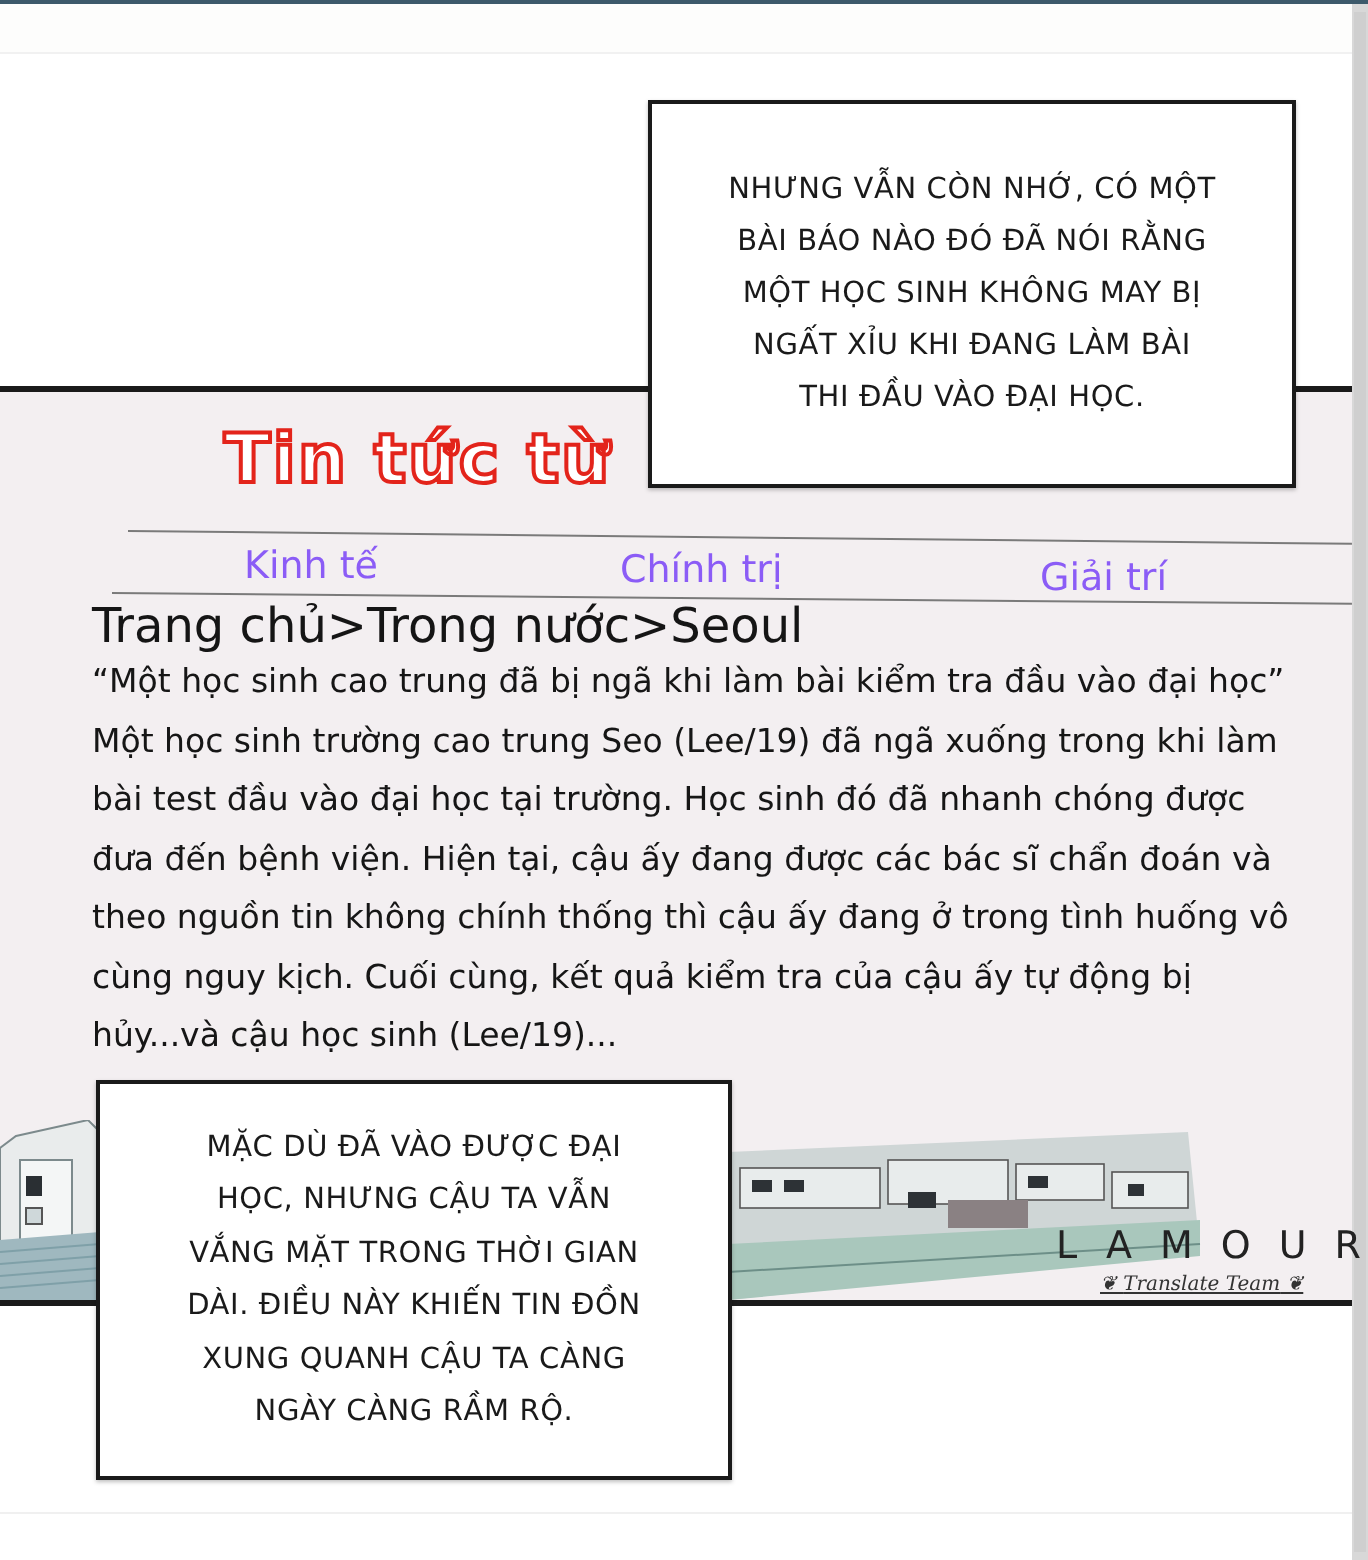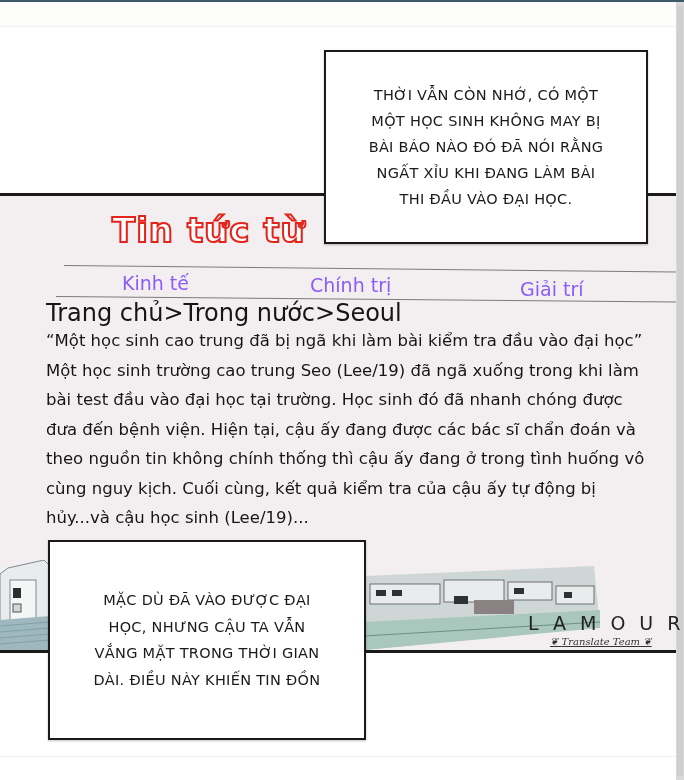--- a/index.html
+++ b/index.html
@@ -130,34 +130,36 @@
   <div>Một học sinh trường cao trung Seo (Lee/19) đã ngã xuống trong khi làm</div>
   <div>bài test đầu vào đại học tại trường. Học sinh đó đã nhanh chóng được</div>
   <div>đưa đến bệnh viện. Hiện tại, cậu ấy đang được các bác sĩ chẩn đoán và</div>
   <div>theo nguồn tin không chính thống thì cậu ấy đang ở trong tình huống vô</div>
   <div>cùng nguy kịch. Cuối cùng, kết quả kiểm tra của cậu ấy tự động bị</div>
   <div>hủy...và cậu học sinh (Lee/19)...</div>
 </div>
 
 <div class="bubble" style="left:324px;top:50px;width:320px;height:190px;">
   <div class="bubble-text">
-    <div>THỜI VẪN CÒN NHỚ, CÓ MỘT</div>
+    <div>NHƯNG VẪN CÒN NHỚ, CÓ MỘT</div>
+    <div>BÀI BÁO NÀO ĐÓ ĐÃ NÓI RẰNG</div>
     <div>MỘT HỌC SINH KHÔNG MAY BỊ</div>
-    <div>BÀI BÁO NÀO ĐÓ ĐÃ NÓI RẰNG</div>
     <div>NGẤT XỈU KHI ĐANG LÀM BÀI</div>
     <div>THI ĐẦU VÀO ĐẠI HỌC.</div>
   </div>
 </div>
 
 <div class="bubble" style="left:48px;top:540px;width:314px;height:196px;">
   <div class="bubble-text" style="line-height:26.5px;">
     <div>MẶC DÙ ĐÃ VÀO ĐƯỢC ĐẠI</div>
     <div>HỌC, NHƯNG CẬU TA VẪN</div>
     <div>VẮNG MẶT TRONG THỜI GIAN</div>
     <div>DÀI. ĐIỀU NÀY KHIẾN TIN ĐỒN</div>
+    <div>XUNG QUANH CẬU TA CÀNG</div>
+    <div>NGÀY CÀNG RẦM RỘ.</div>
   </div>
 </div>
 
 <div class="watermark">LAMOUR</div>
 <div class="watermark-sub">
   <span>❦ </span><span>Translate Team</span><span> ❦</span>
 </div>
 
 <div class="bottom-divider"></div>
 

